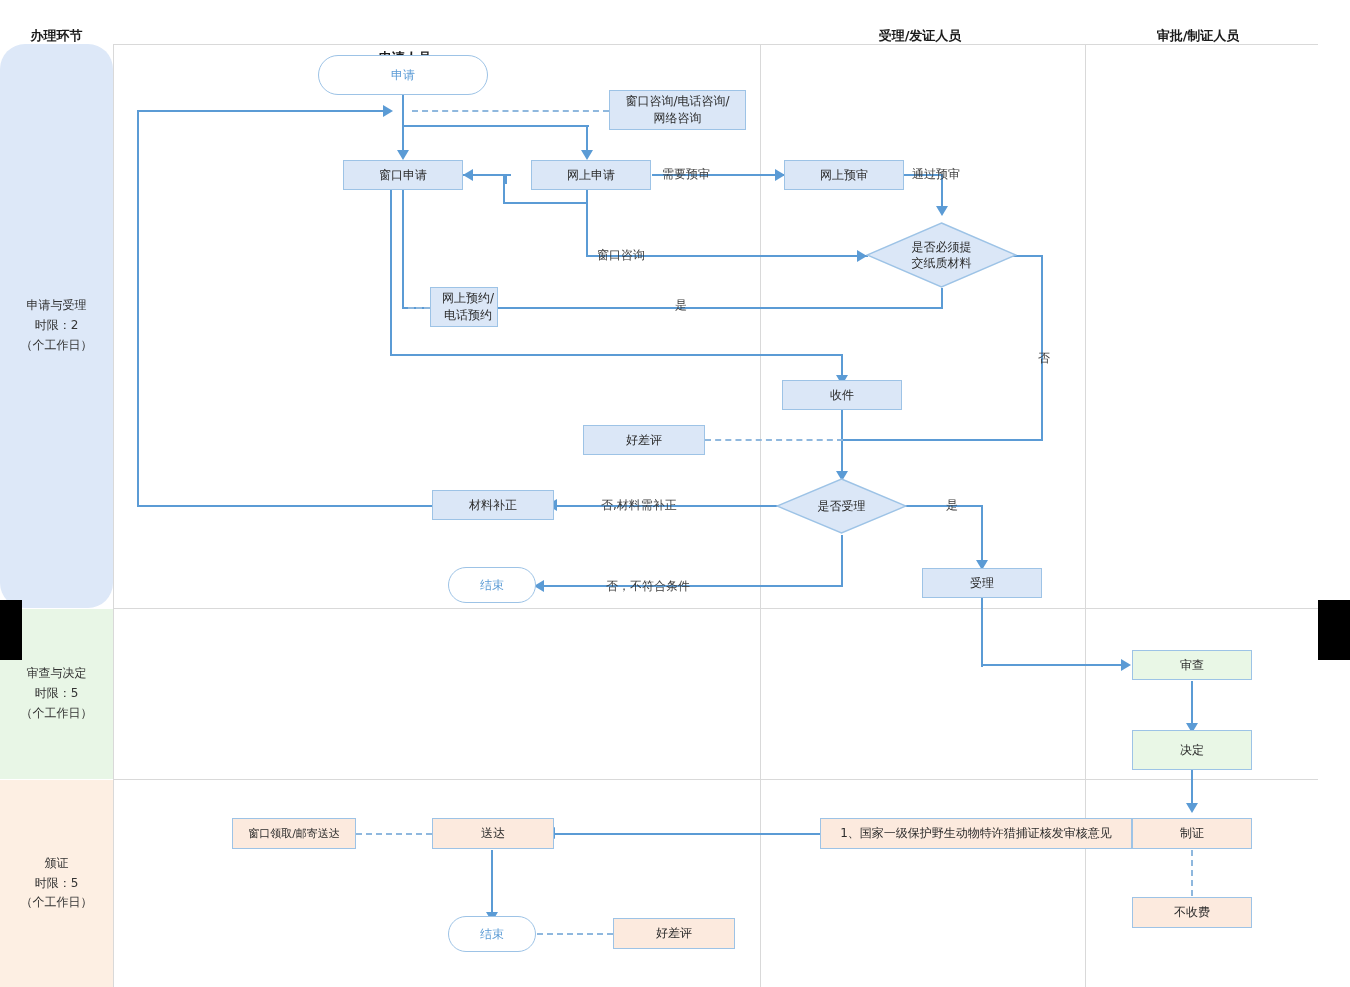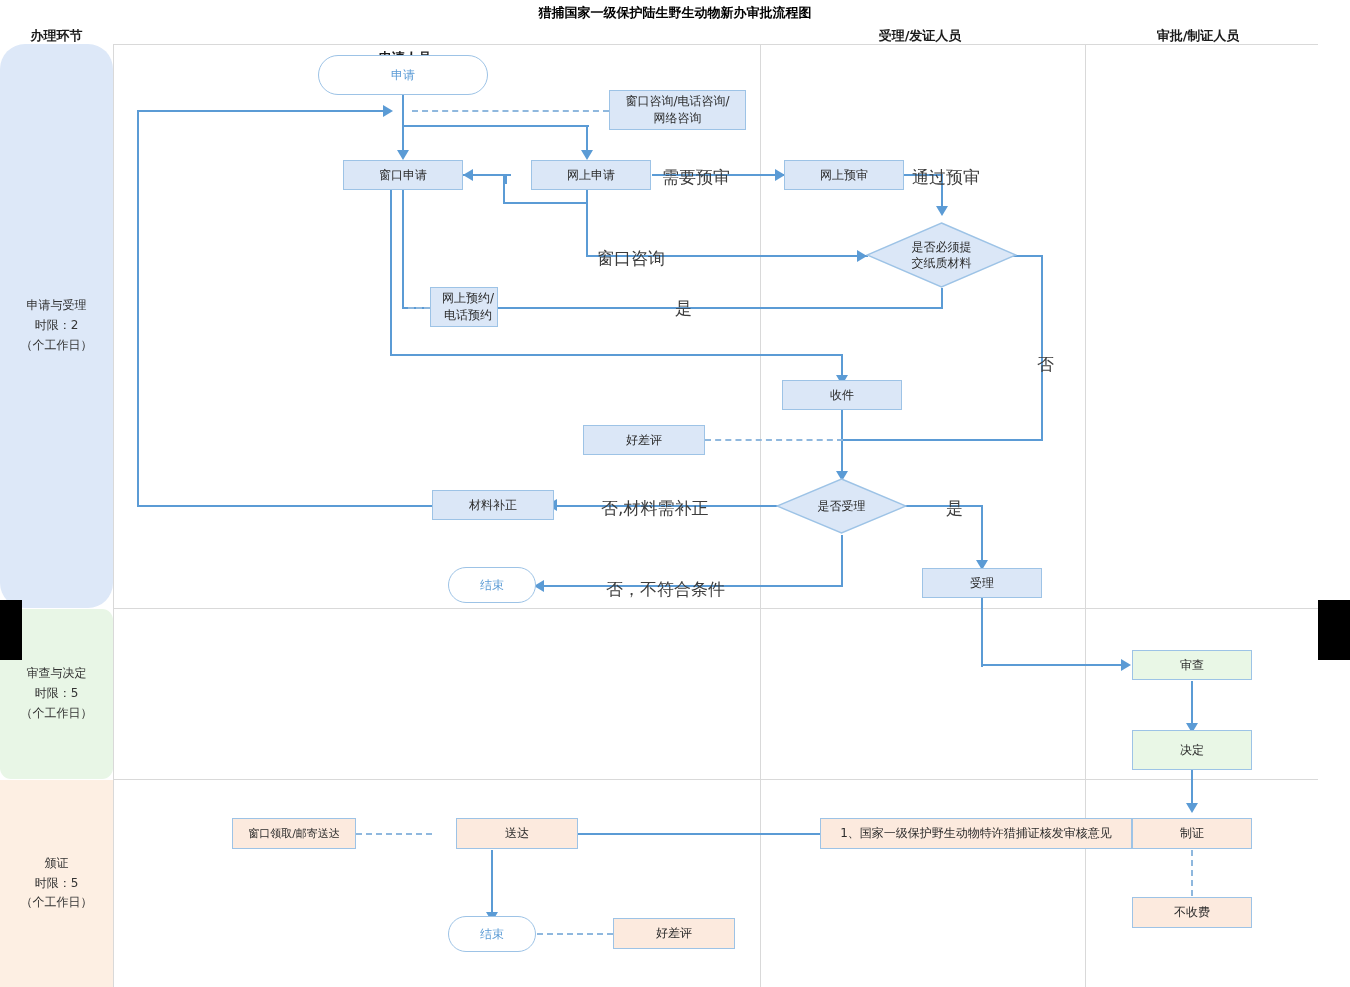--- a/index.html
+++ b/index.html
@@ -32,21 +32,21 @@
 
   
   .lane-cell {
     position: absolute;
     left: 0; width: 113px;
     display: flex; align-items: center; justify-content: center;
     text-align: center;
     font-size: 12px; color: #333; line-height: 1.65;
   }
   .lane-a { background: #dde8f8; border-radius: 25px; }
-  .lane-b { background: #e8f6e6; border-radius: 11px; }
+  .lane-b { background: #e8f6e6; }
   .lane-c { background: #fdefe3; }
 
   
   .hline { position: absolute; height: 1px; background: #d9d9d9; }
   .vline { position: absolute; width: 1px; background: #d9d9d9; }
 
   
   .node {
     position: absolute;
     box-sizing: border-box;
@@ -87,35 +87,34 @@
     border-left: 2px dashed #8fb8de;
     width: 0;
   }
   .arrow { position: absolute; width: 0; height: 0; }
   .arr-r { border-top: 6px solid transparent; border-bottom: 6px solid transparent; border-left: 10px solid #5b9bd5; }
   .arr-l { border-top: 6px solid transparent; border-bottom: 6px solid transparent; border-right: 10px solid #5b9bd5; }
   .arr-d { border-left: 6px solid transparent; border-right: 6px solid transparent; border-top: 10px solid #5b9bd5; }
 
   .elabel {
     position: absolute;
-    font-size: 17px; color: #3d3d3d;
+    font-size: 12px; color: #3d3d3d;
     white-space: nowrap;
     background: transparent;
   }
   .elabel.vert {
     writing-mode: vertical-rl;
     text-orientation: upright;
   }
 </style>
 </head>
 <body>
 
 <div id="root">
 
-  <div class="title">猎捕国家一级保护陆生野生动物新办审批流程图</div>
 
   <div class="col-head" style="left:0;top:27px;width:113px;">办理环节</div>
   <div class="col-head" style="left:340px;top:27px;width:130px;margin-top:22px;">申请人员</div>
   <div class="col-head" style="left:855px;top:27px;width:130px;">受理/发证人员</div>
   <div class="col-head" style="left:1133px;top:27px;width:130px;">审批/制证人员</div>
 
   <div class="lane-cell lane-a" style="top:44px;height:564px;">
     <div>
       <div>申请与受理</div>
       <div>时限：2</div>
@@ -291,21 +290,21 @@
   <div class="node n-green" style="left:1132px;top:650px;width:120px;height:30px;">审查</div>
 
   <div class="node n-green" style="left:1132px;top:730px;width:120px;height:40px;">决定</div>
 
   <div class="node n-peach" style="left:1132px;top:818px;width:120px;height:31px;">制证</div>
 
   <div class="node n-peach" style="left:1132px;top:897px;width:120px;height:31px;">不收费</div>
 
   <div class="node n-peach" style="left:820px;top:818px;width:312px;height:31px;">1、国家一级保护野生动物特许猎捕证核发审核意见</div>
 
-  <div class="node n-peach" style="left:432px;top:818px;width:122px;height:31px;margin-left:24px;">送达</div>
+  <div class="node n-peach" style="left:432px;top:818px;width:122px;height:31px;">送达</div>
 
   <div class="node n-peach" style="left:232px;top:818px;width:124px;height:31px;font-size:11px;">窗口领取/邮寄送达</div>
 
   <div class="node n-term" style="left:448px;top:916px;width:88px;height:36px;">结束</div>
 
   <div class="node n-peach" style="left:613px;top:918px;width:122px;height:31px;">好差评</div>
 
 </div>
 
 </body></html>

